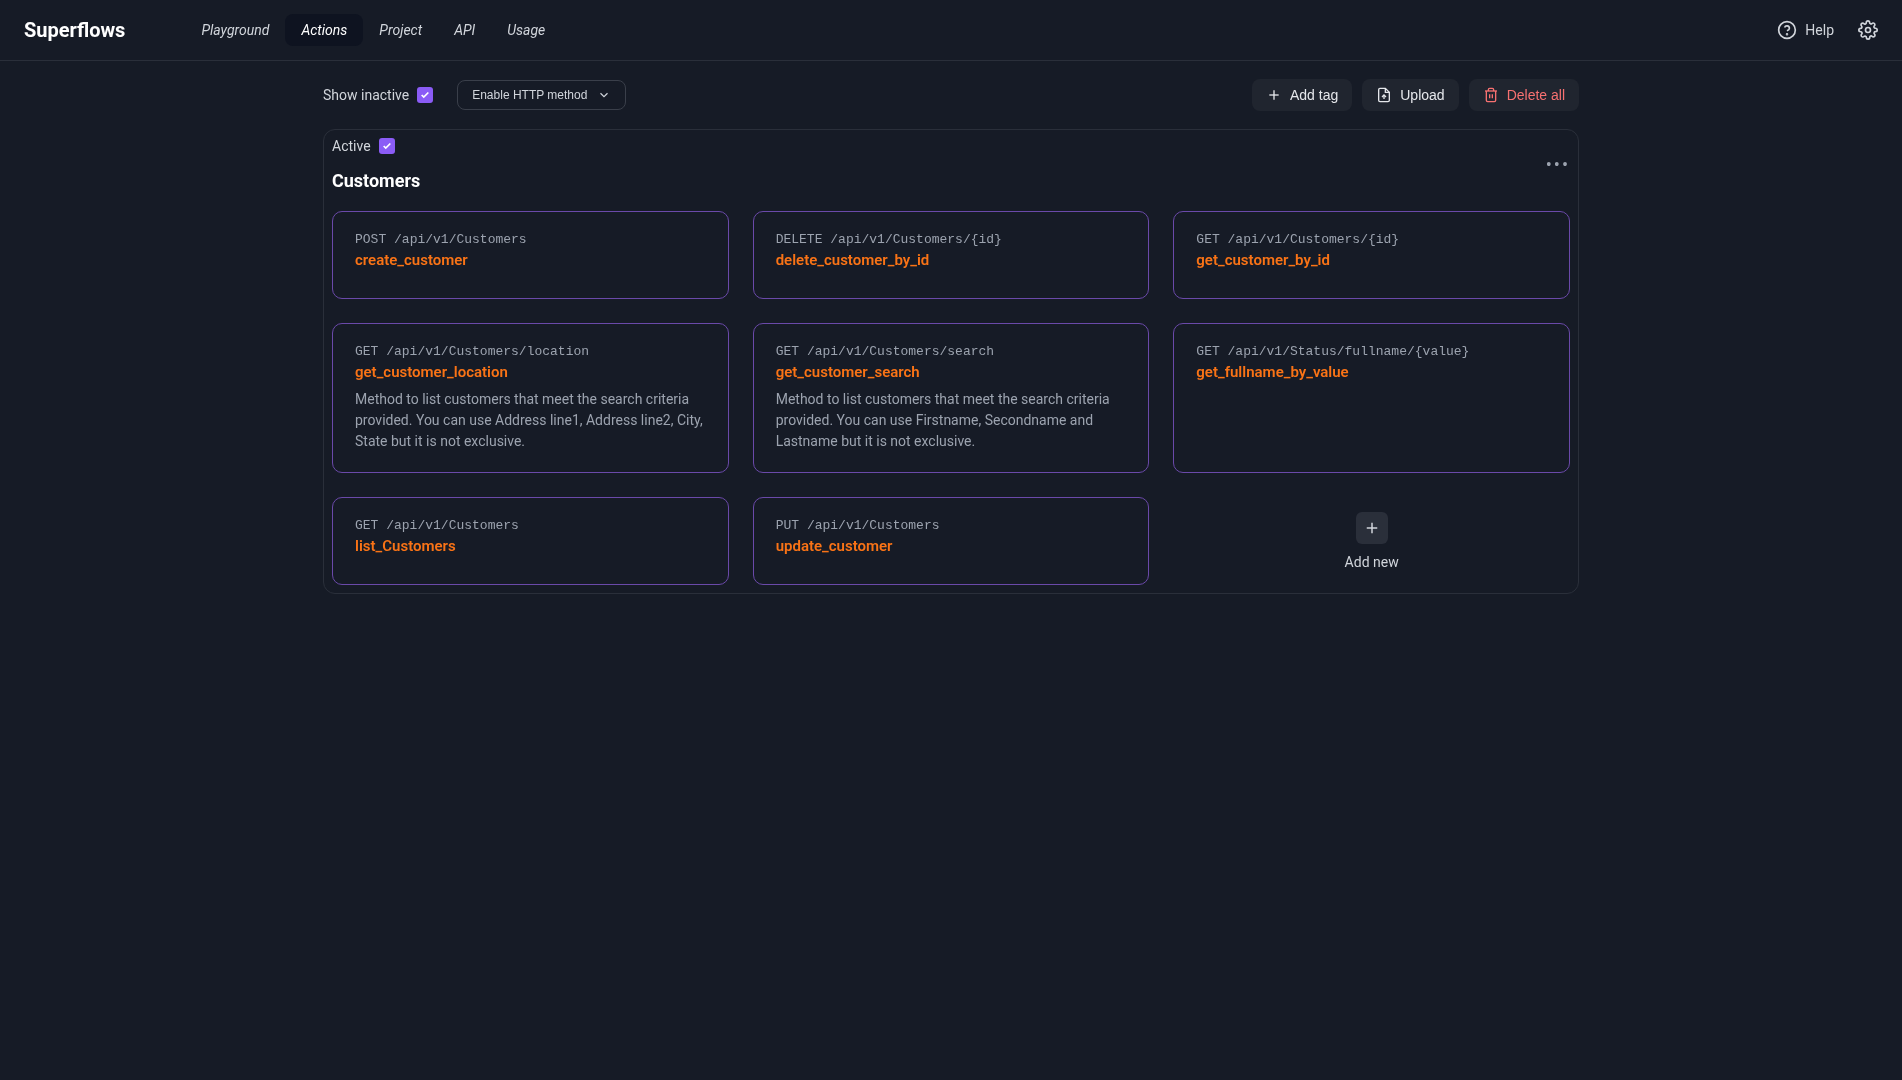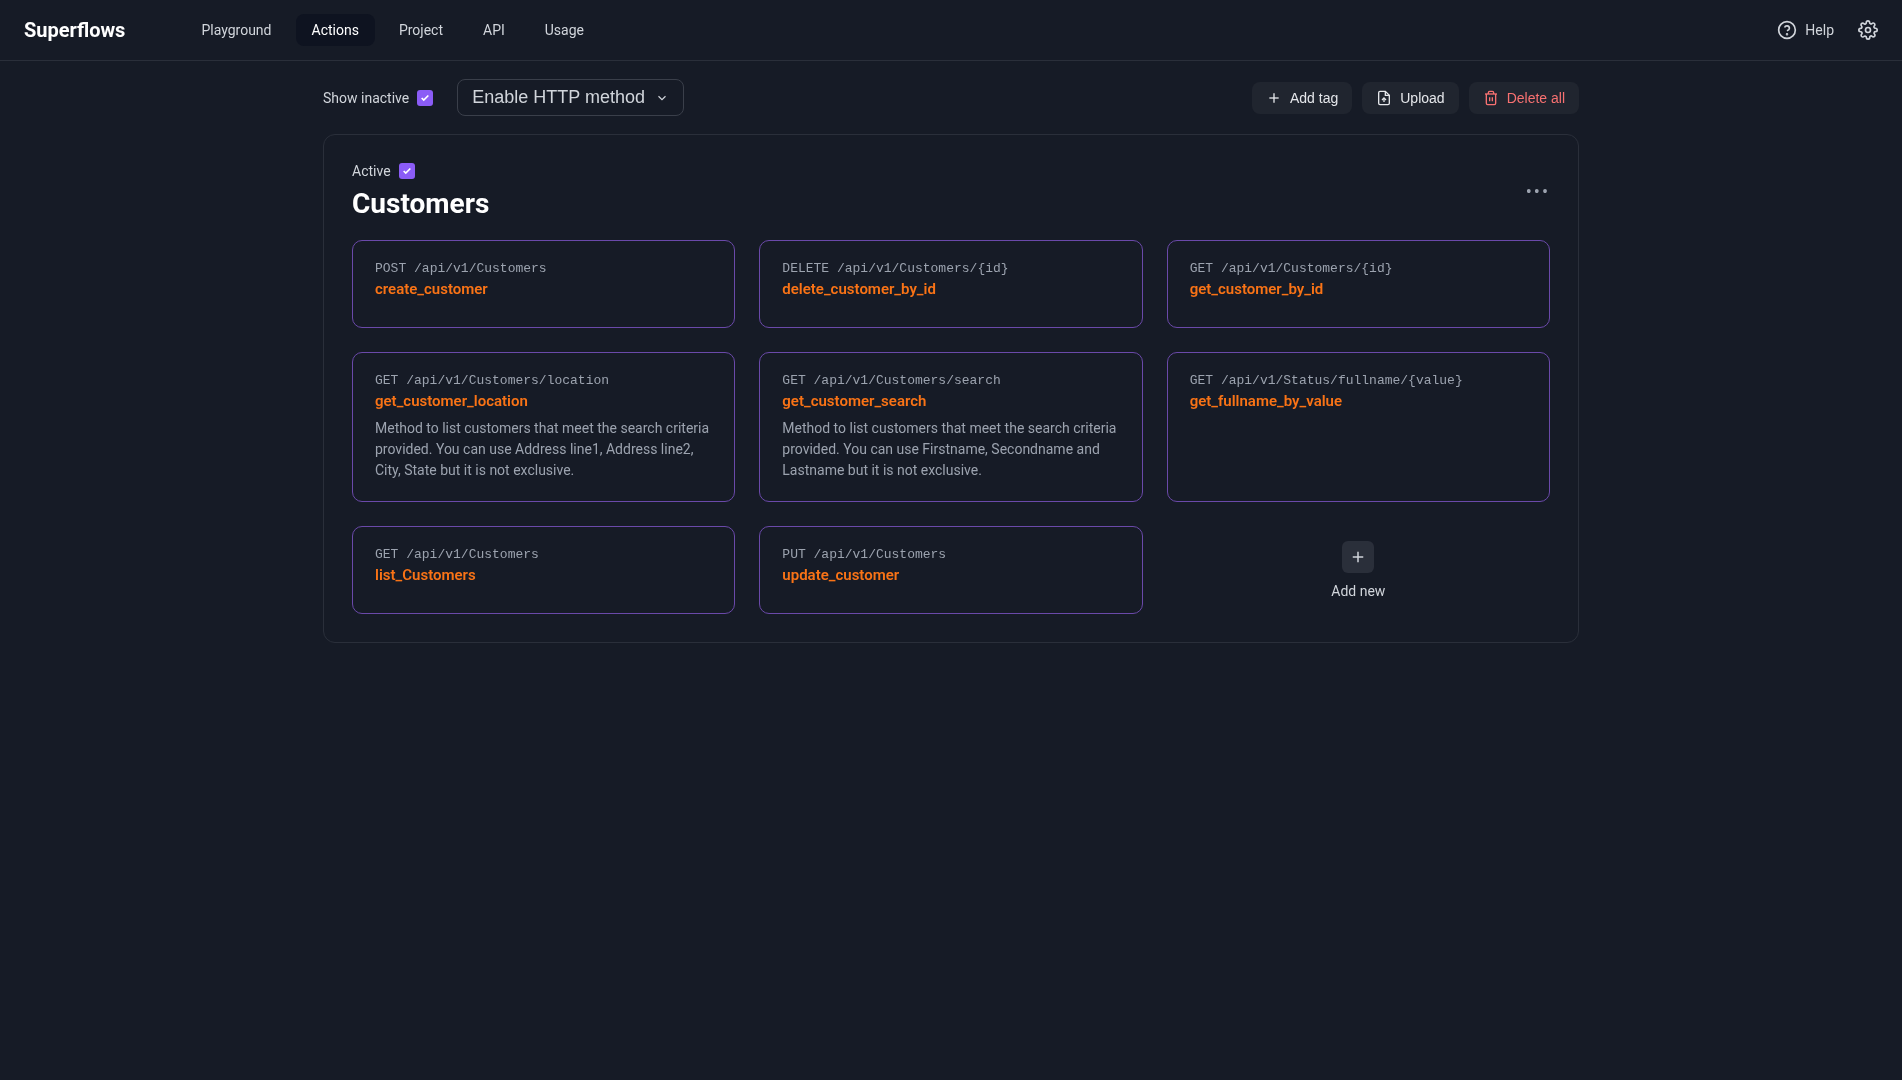--- a/index.html
+++ b/index.html
@@ -21,21 +21,22 @@
       border-bottom: 1px solid #2a2f3a;
     }
     .brand {
       font-size: 20px;
       font-weight: 700;
       color: #ffffff;
       margin-right: 60px;
     }
     .nav {
       display: flex;
-      gap: 8px;
+      gap: 0;
+      font-style: italic;
     }
     .nav-item {
       padding: 8px 16px;
       border-radius: 8px;
       font-size: 14px;
       color: #d1d5db;
       cursor: pointer;
     }
     .nav-item.active {
       background-color: #0e1320;
@@ -92,21 +93,21 @@
     }
     .dropdown-btn {
       display: flex;
       align-items: center;
       gap: 10px;
       background-color: transparent;
       border: 1px solid #3a3f4a;
       padding: 7px 14px;
       border-radius: 8px;
       color: #d1d5db;
-      font-size: 18px;
+      font-size: 12px;
       cursor: pointer;
     }
     .toolbar-right {
       margin-left: auto;
       display: flex;
       gap: 10px;
     }
     .btn {
       display: flex;
       align-items: flex-end;
@@ -123,32 +124,32 @@
       color: #f87171;
     }
     .content {
       max-width: 1304px;
       margin: 0 auto;
       padding: 0 24px 24px;
     }
     .section {
       border: 1px solid #2a2f3a;
       border-radius: 12px;
-      padding: 28px;
+      padding: 8px;
     }
     .section-header {
       display: flex;
       align-items: center;
       margin-bottom: 20px;
     }
     .section-title {
-      font-size: 28px;
+      font-size: 18px;
       font-weight: 700;
       color: #ffffff;
-      margin-top: 8px;
+      margin-top: 16px;
     }
     .more-btn {
       margin-left: auto;
       color: #9ca3af;
       cursor: pointer;
       font-size: 18px;
       letter-spacing: 2px;
     }
     .cards-grid {
       display: grid;

